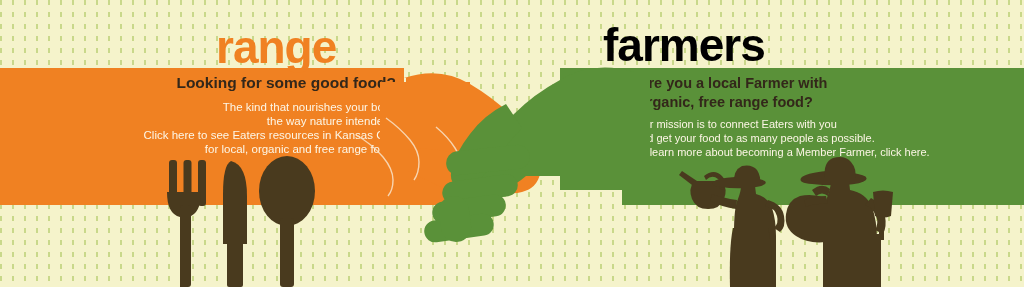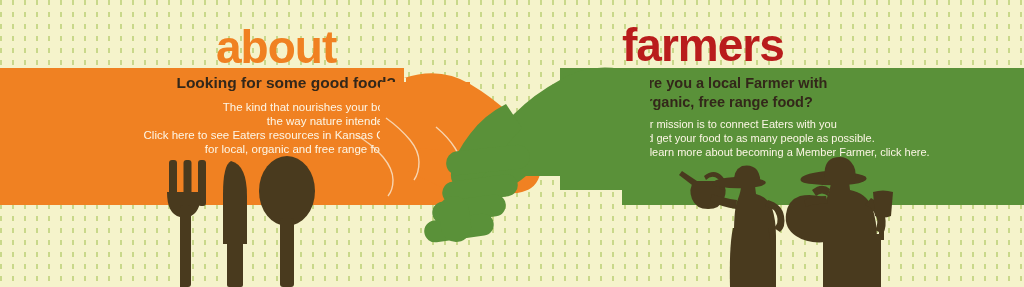--- a/index.html
+++ b/index.html
@@ -26,21 +26,21 @@
   .panel{position:absolute;top:68px;height:137px;}
   .panel-orange{left:0;width:404px;background:#f08122;}
   .panel-green{left:622px;width:402px;background:#5a9139;}
 
   
   .title{
     position:absolute;font-weight:bold;font-size:46px;line-height:46px;
     letter-spacing:-1px;white-space:nowrap;
   }
   .title-eaters{left:216px;top:24px;color:#f08122;}
-  .title-farmers{left:622px;top:22px;color:#b91c1c;}
+  .title-farmers{left:603px;top:22px;color:#000000;}
 
   
   .head{position:absolute;font-weight:bold;color:#33271a;white-space:pre-line;}
   .head-left{left:0;top:73px;width:396px;text-align:right;font-size:15.5px;line-height:19px;}
   .head-right{left:638px;top:74px;width:300px;text-align:left;font-size:14.5px;line-height:19px;}
 
   
   .body{position:absolute;color:#fdf6e6;white-space:pre-line;}
   .body-left{left:0;top:100px;width:396px;text-align:right;font-size:11.5px;line-height:14px;}
   .body-right{left:635px;top:117px;width:340px;text-align:left;font-size:11px;line-height:14px;}
@@ -192,21 +192,21 @@
         <rect x="442" y="178" width="76" height="22" rx="11" transform="rotate(-8 480 189)"></rect>
         <rect x="432" y="198" width="74" height="22" rx="11" transform="rotate(-8 469 209)"></rect>
         <rect x="424" y="217" width="70" height="22" rx="11" transform="rotate(-8 459 228)"></rect>
         <rect x="440" y="196" width="30" height="46" rx="15" transform="rotate(-8 455 219)"></rect>
         <rect x="446" y="148" width="84" height="24" rx="12" transform="rotate(-6 488 160)"></rect>
       </g>
     </g>
   </svg>
 
   <div class="txt-layer">
-    <div class="title title-eaters">about</div>
+    <div class="title title-eaters">range</div>
     <div class="title title-farmers">farmers</div>
 
     <div class="head head-left">Looking for some good food?</div>
     <div class="body body-left">The kind that nourishes your body
 the way nature intended?
 Click here to see Eaters resources in Kansas City
 for local, organic and free range food.</div>
 
     <div class="head head-right">Are you a local Farmer with
 organic, free range food?</div>

